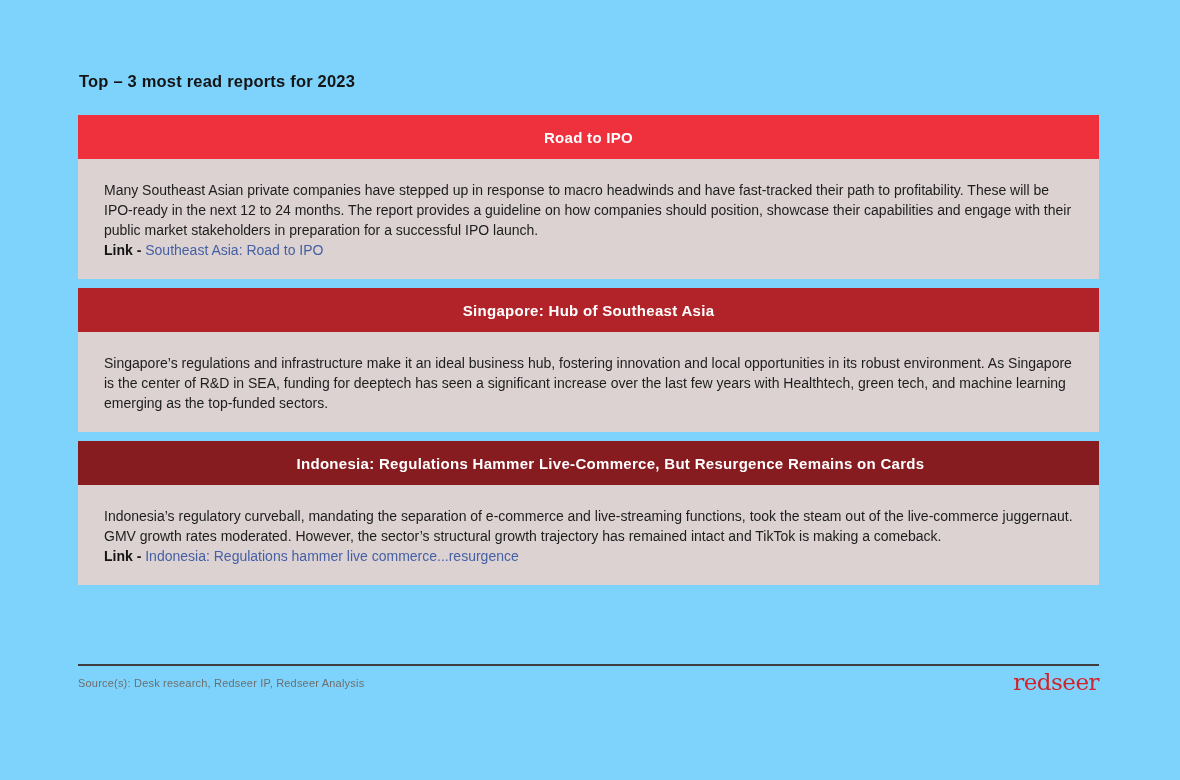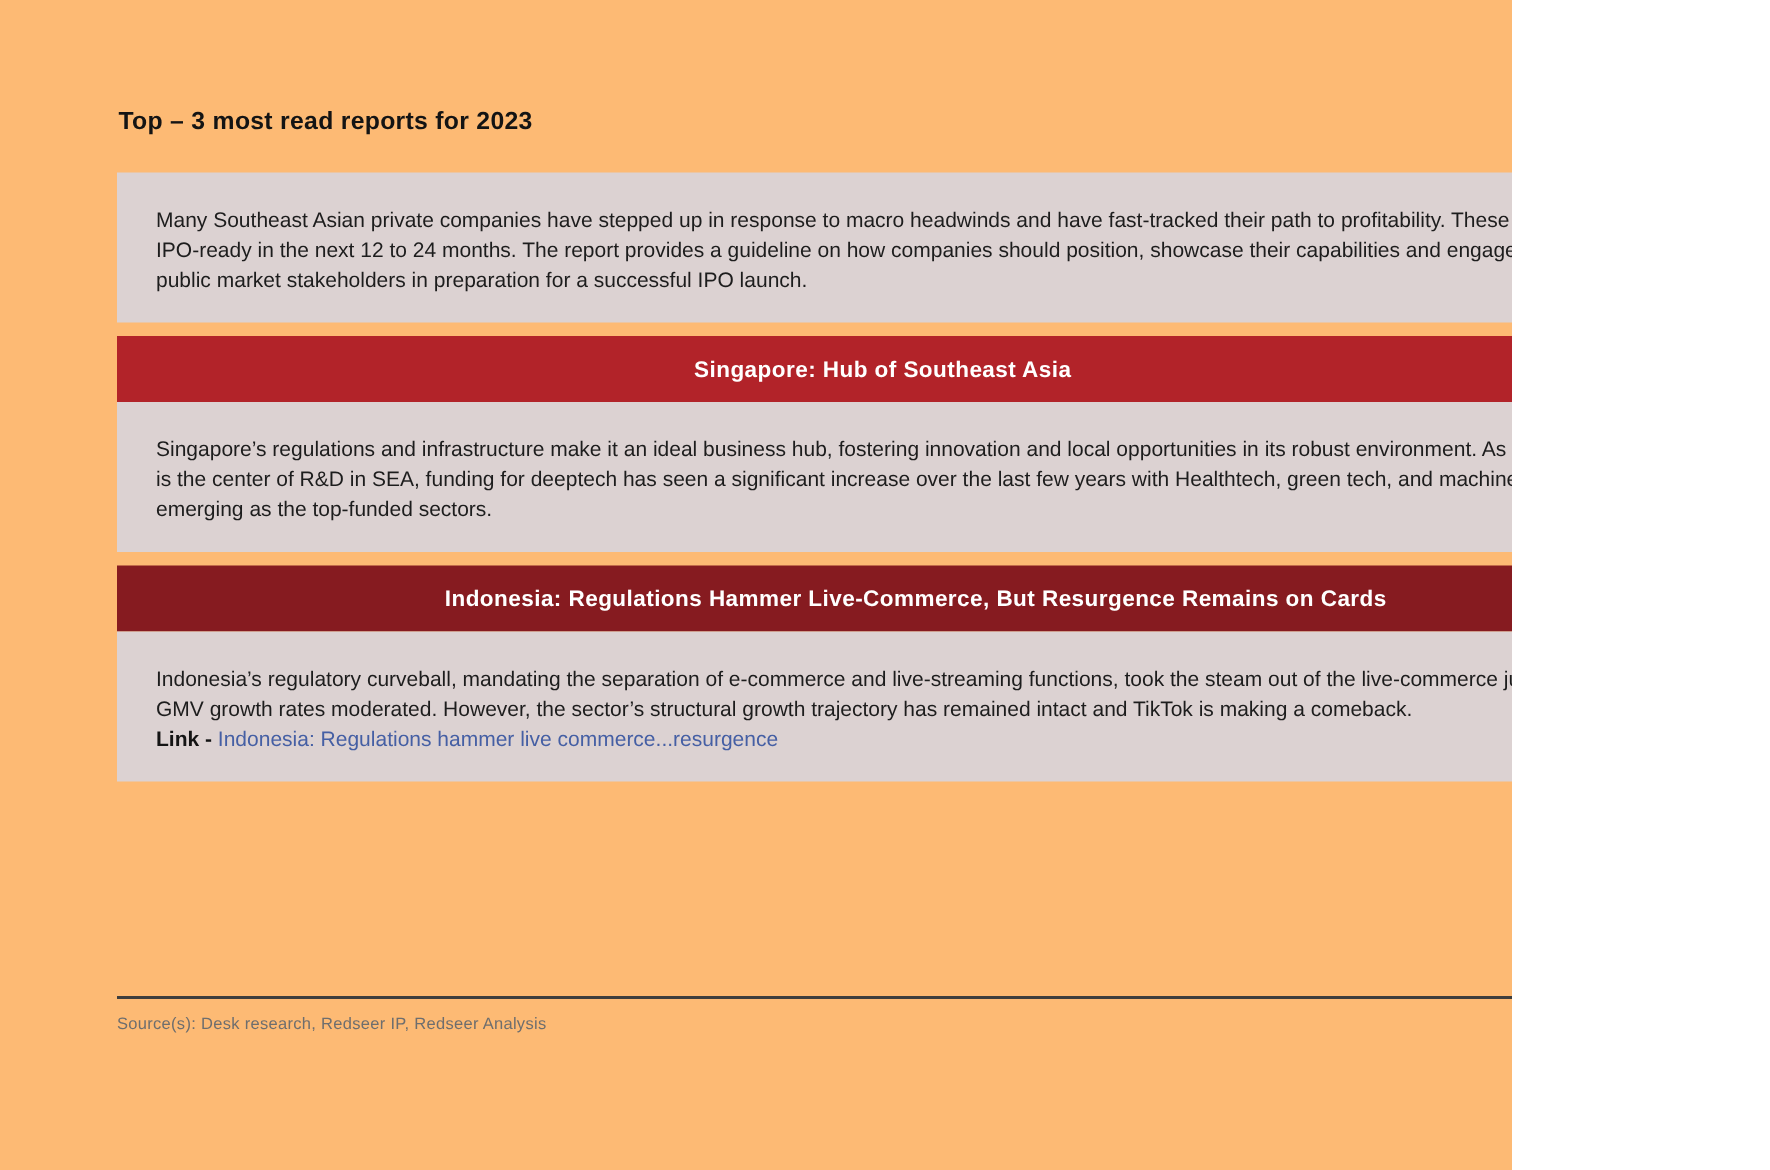--- a/index.html
+++ b/index.html
@@ -3,23 +3,23 @@
 <meta charset="utf-8">
 <style>
   html, body {
     margin: 0;
     padding: 0;
     background: #ffffff;
     font-family: "Liberation Sans", sans-serif;
   }
   .page {
     position: relative;
-    width: 1008px;
+    width: 1180px;
     height: 780px;
-    background: #fdba74;
+    background: #7dd3fc;
     overflow: hidden;
   }
   .slide-title {
     position: absolute;
     left: 79px;
     top: 72px;
     font-size: 16.5px;
     font-weight: 700;
     color: #141414;
     letter-spacing: 0.2px;
@@ -99,22 +99,27 @@
 </head>
 <body>
 
 <div class="page">
 
   <div class="slide-title">Top – 3 most read reports for 2023</div>
 
   <div class="sections">
 
     <div class="report-section">
+      <div class="section-bar" style="background: rgb(238, 49, 60);">Road to IPO</div>
       <div class="section-body">
         <p class="section-paragraph">Many Southeast Asian private companies have stepped up in response to macro headwinds and have fast-tracked their path to profitability. These will be IPO-ready in the next 12 to 24 months. The report provides a guideline on how companies should position, showcase their capabilities and engage with their public market stakeholders in preparation for a successful IPO launch.</p>
+        <p class="section-link-row">
+          <span class="link-label">Link -</span>
+          <a class="report-link">Southeast Asia: Road to IPO</a>
+        </p>
       </div>
     </div>
 
     <div class="report-section">
       <div class="section-bar" style="background: rgb(178, 35, 41);">Singapore: Hub of Southeast Asia</div>
       <div class="section-body">
         <p class="section-paragraph">Singapore’s regulations and infrastructure make it an ideal business hub, fostering innovation and local opportunities in its robust environment. As Singapore is the center of R&amp;D in SEA, funding for deeptech has seen a significant increase over the last few years with Healthtech, green tech, and machine learning emerging as the top-funded sectors.</p>
       </div>
     </div>
 

